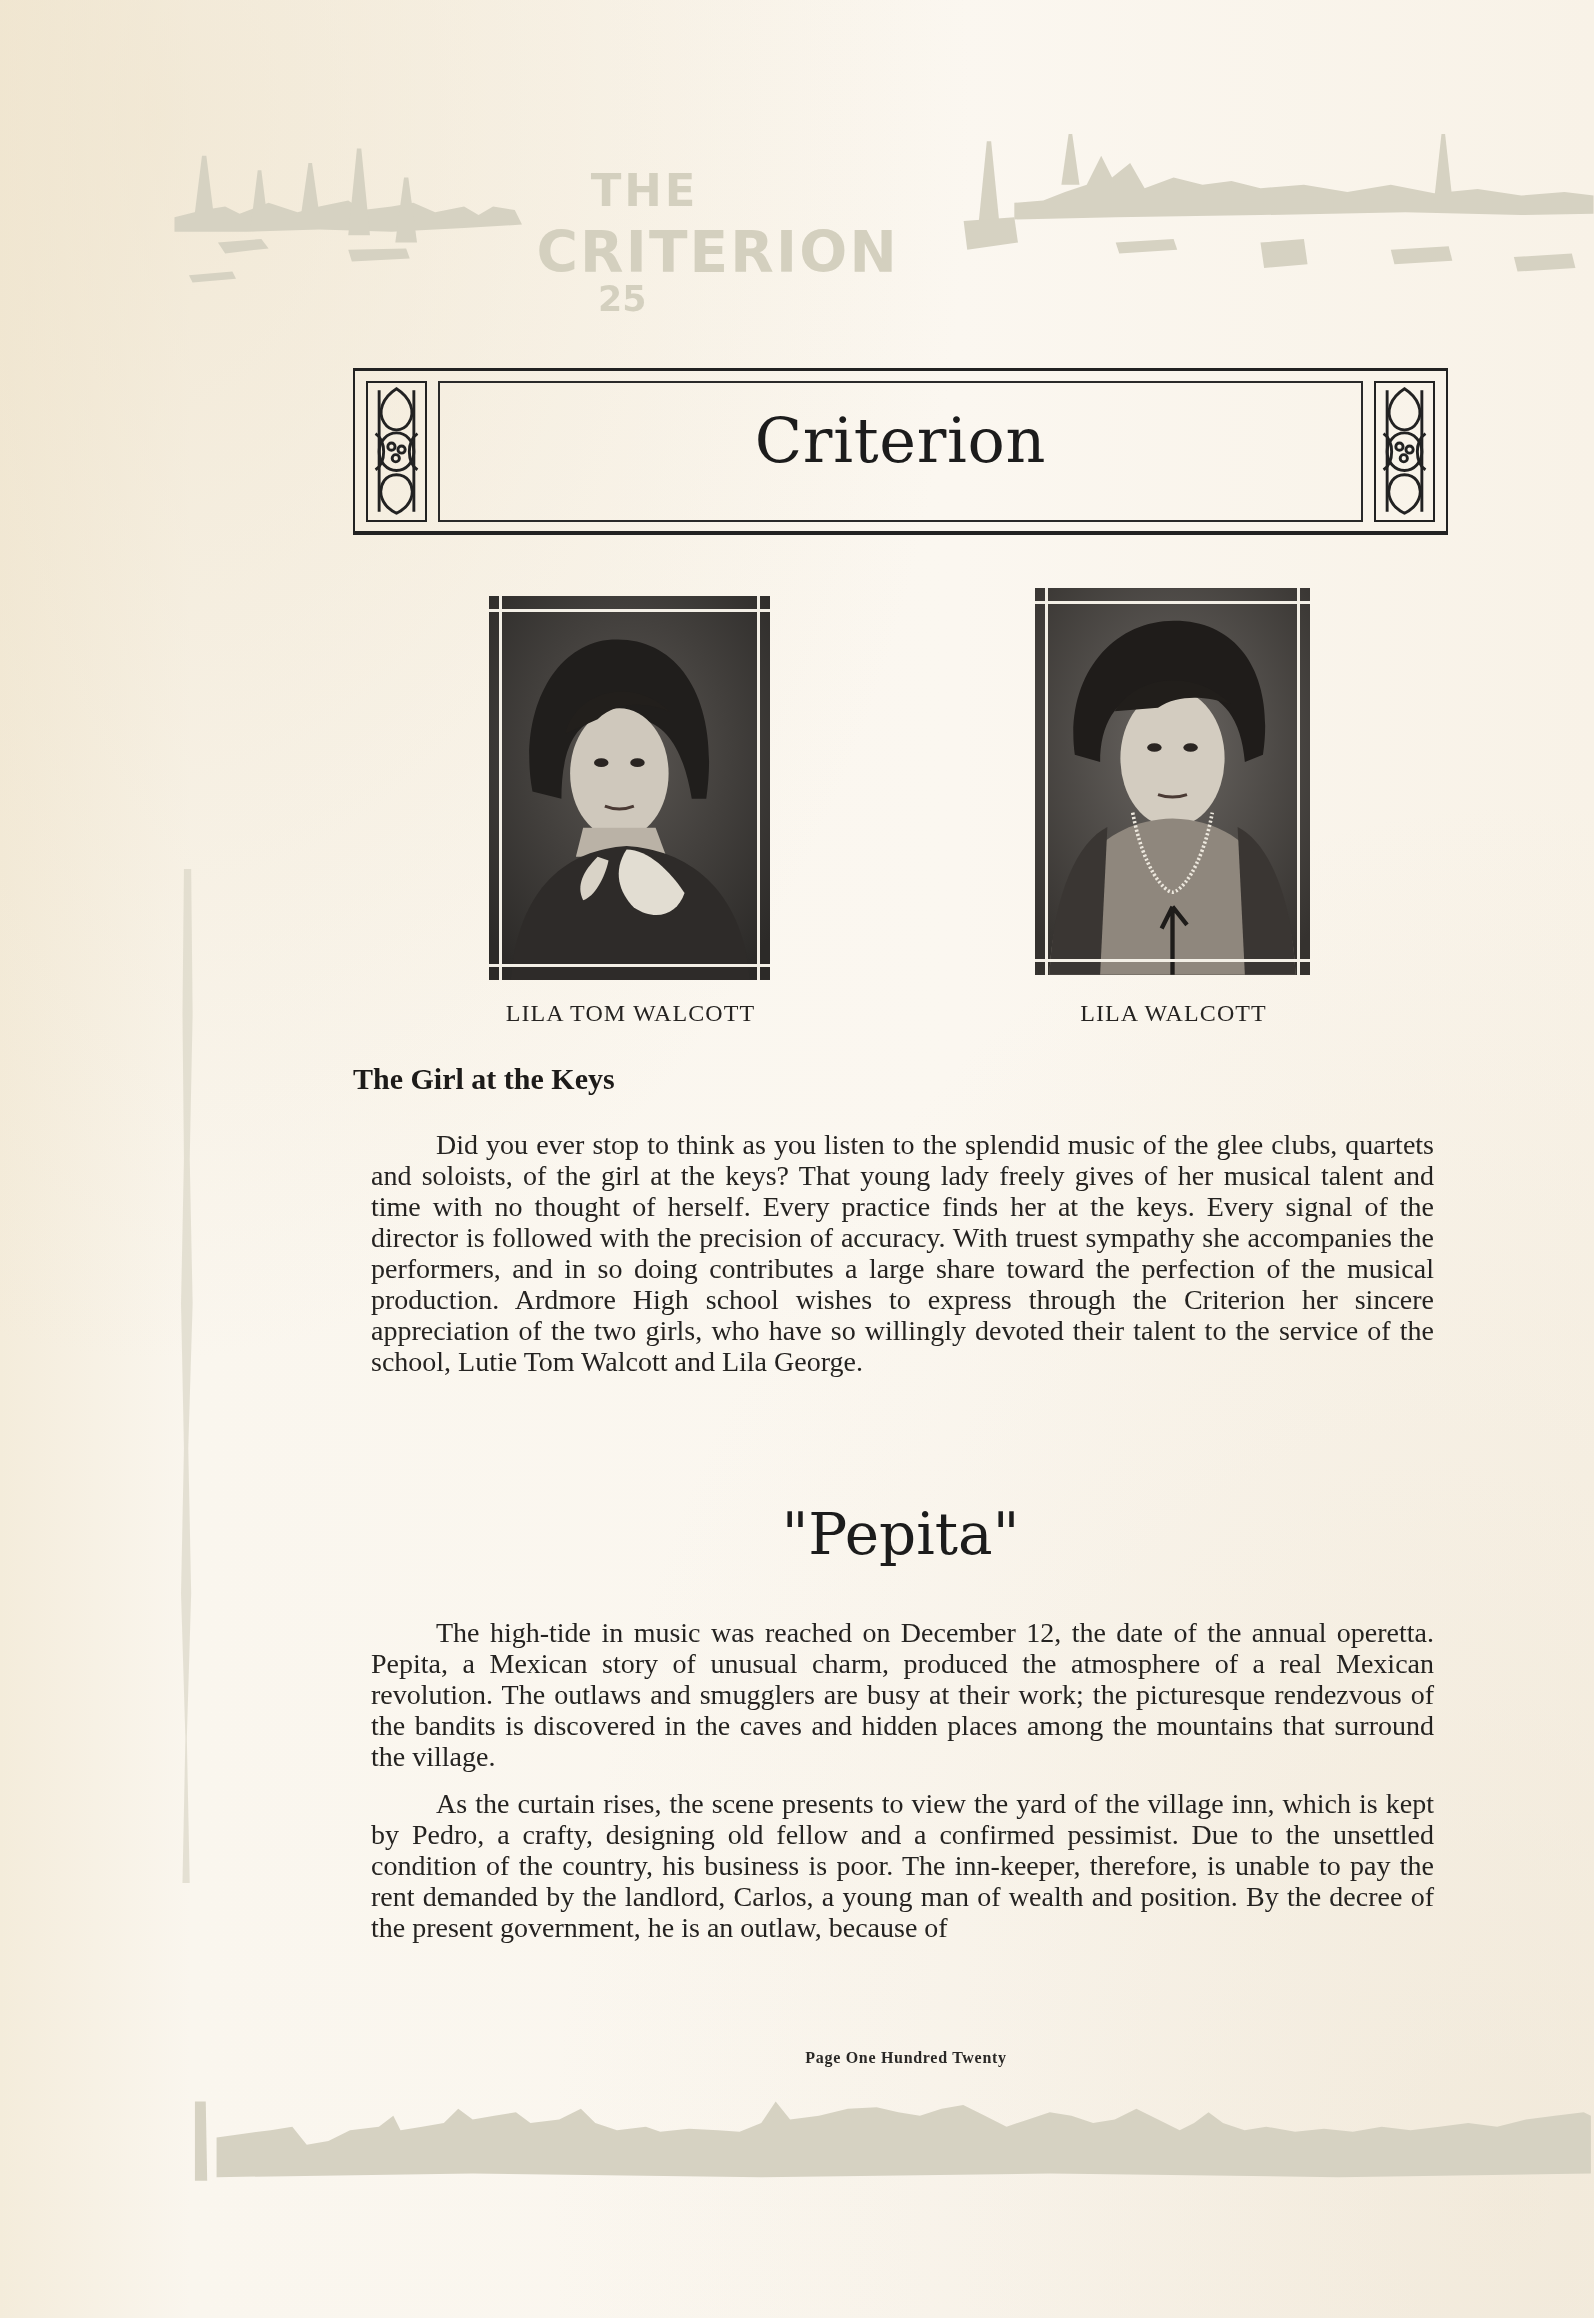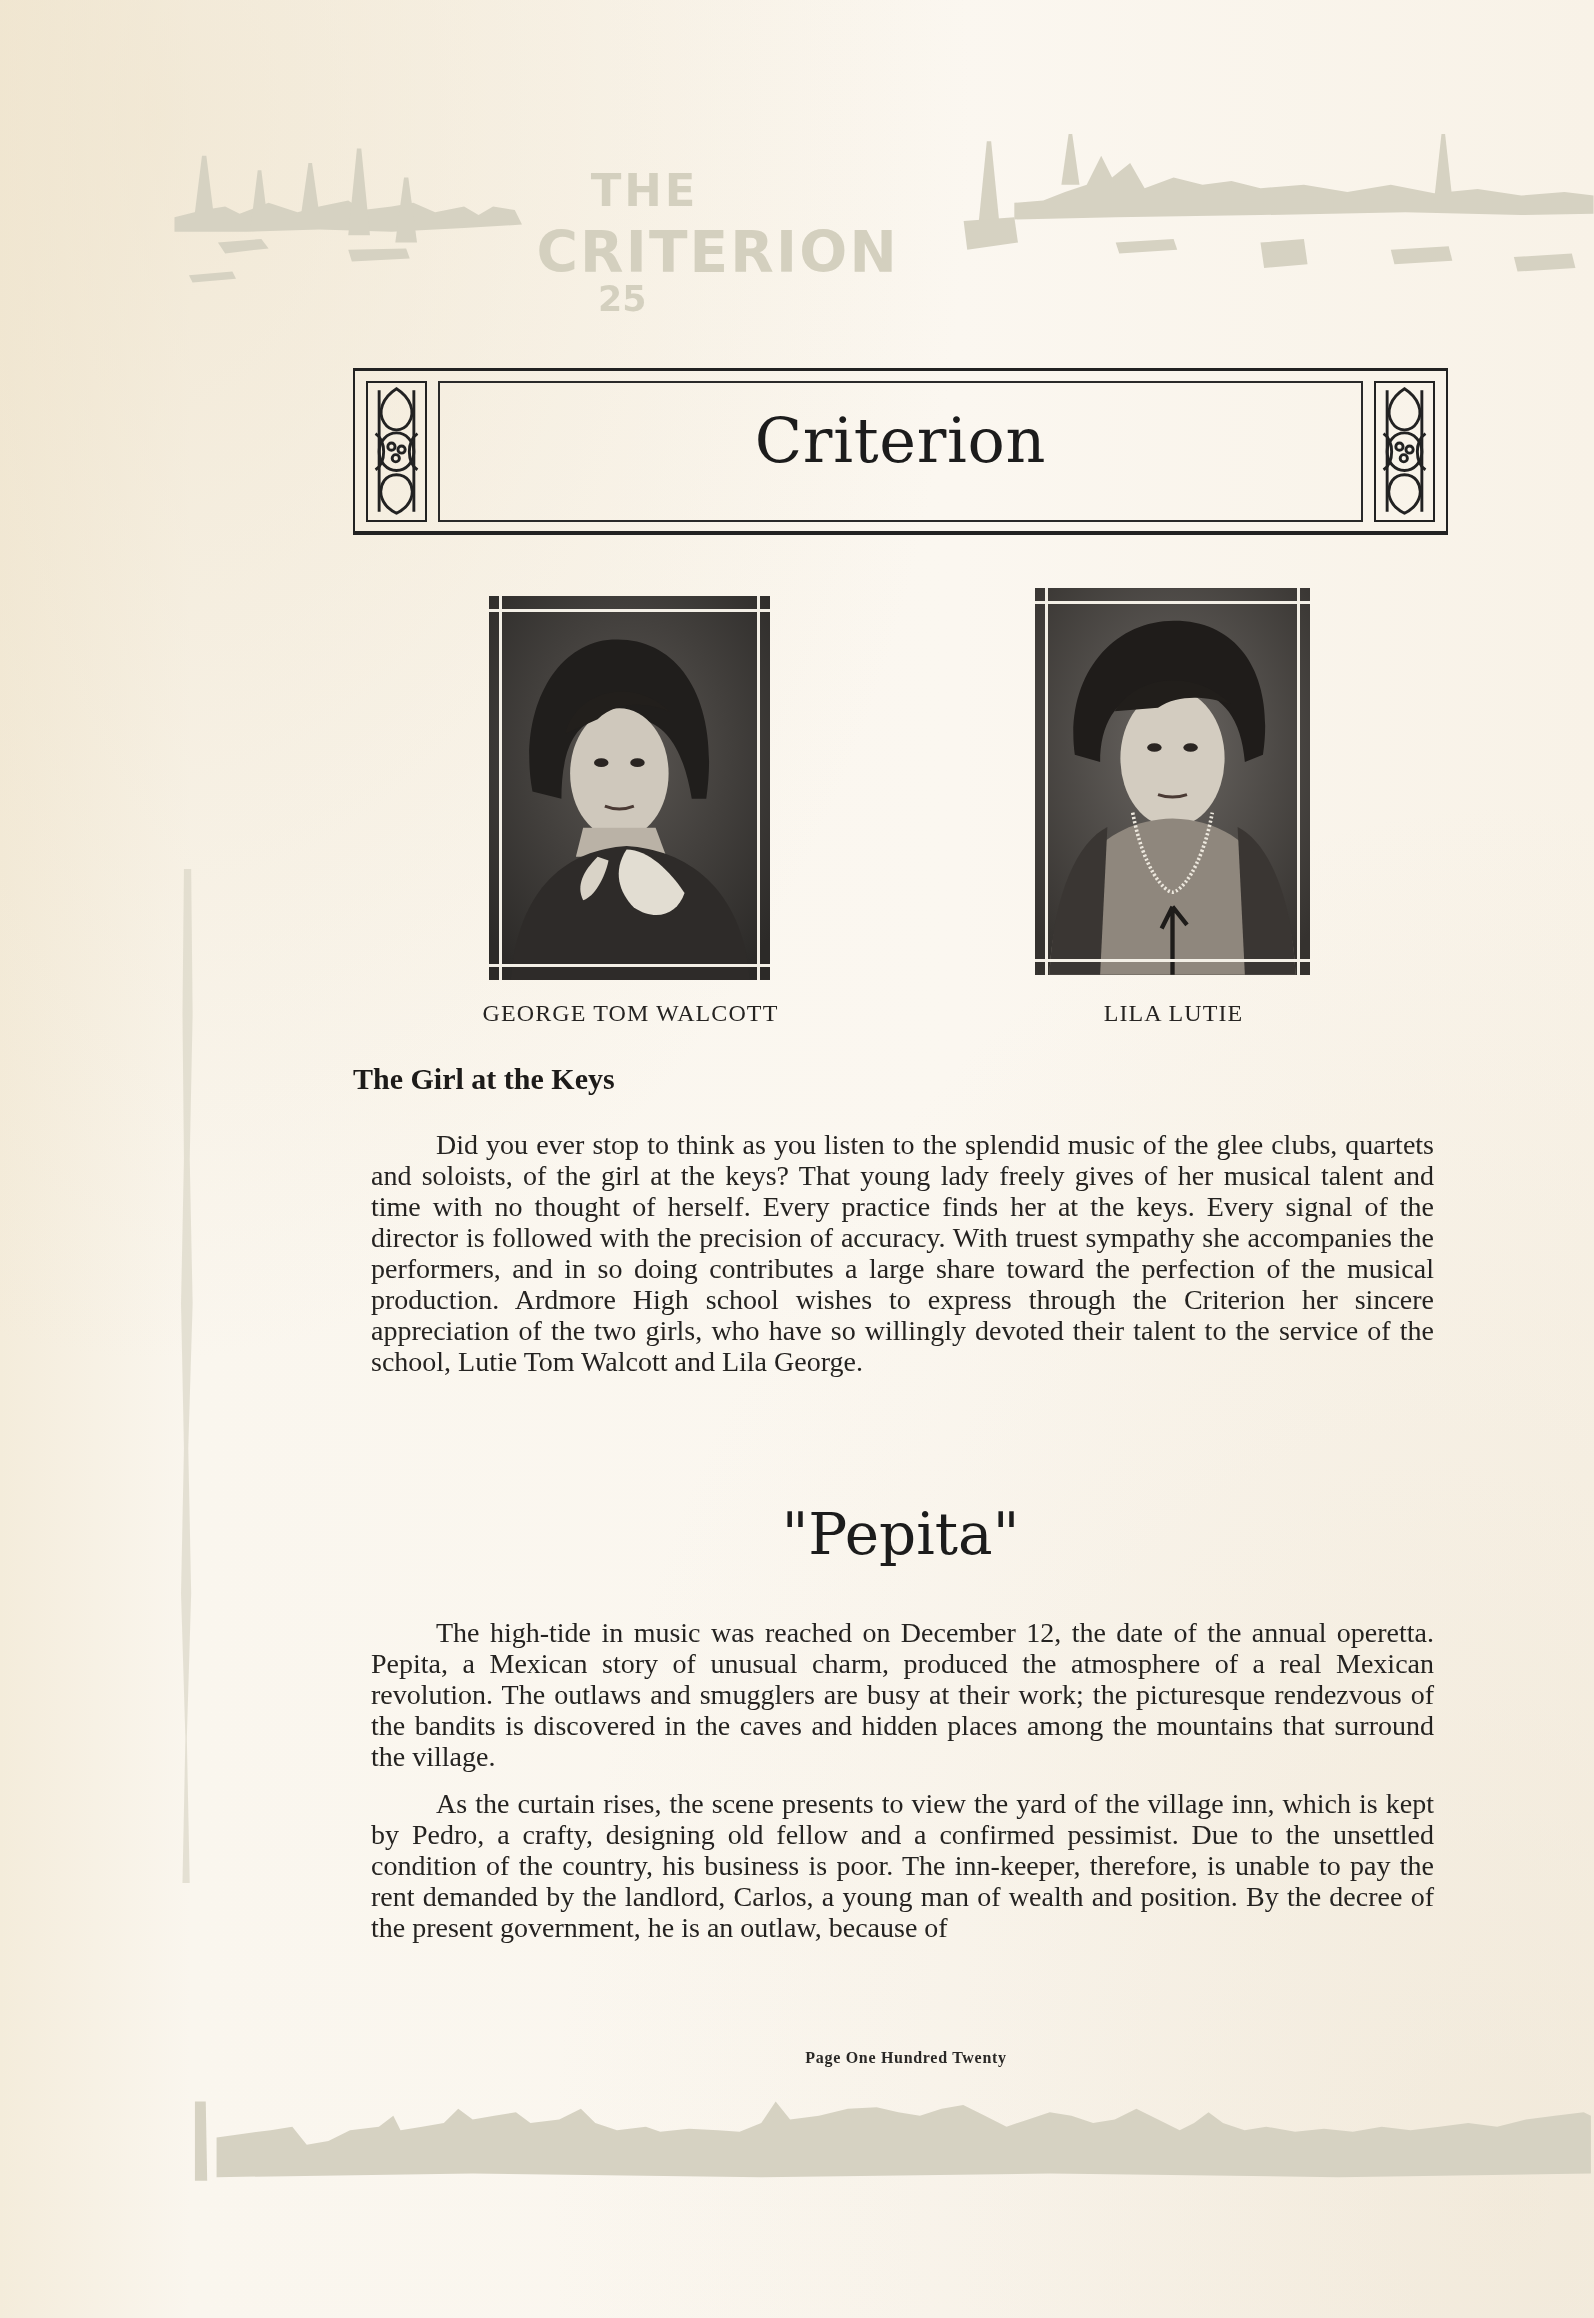--- a/index.html
+++ b/index.html
@@ -187,22 +187,22 @@
     <path d="M360 534 C355 420 320 350 280 330 L290 534 Z" fill="#3a3633"></path>
     <path d="M135 310 C150 390 180 420 190 420 C200 420 230 390 245 310" stroke="#ece7dd" stroke-width="5" fill="none" stroke-dasharray="3 3"></path>
     <path d="M190 440 L175 470 M190 440 L210 465 M190 440 L190 534" stroke="#1e1c1a" stroke-width="6" fill="none"></path>
   </svg>
   <div class="frame-line-h" style="top:13px;"></div>
   <div class="frame-line-h" style="bottom:13px;"></div>
   <div class="frame-line-v" style="left:10px;"></div>
   <div class="frame-line-v" style="right:10px;"></div>
 </div>
 
-<div class="abs caption caption-1">GEORGE TOM WALCOTT</div>
-<div class="abs caption caption-2">LILA LUTIE</div>
+<div class="abs caption caption-1">LILA TOM WALCOTT</div>
+<div class="abs caption caption-2">LILA WALCOTT</div>
 
 <div class="abs section-heading" style="top:1062px;">The Girl at the Keys</div>
 <div class="abs body-text" style="top:1117px;">
   <p>Did you ever stop to think as you listen to the splendid music of the glee clubs, quartets and soloists, of the girl at the keys? That young lady freely gives of her musical talent and time with no thought of herself. Every practice finds her at the keys. Every signal of the director is followed with the precision of accuracy. With truest sympathy she accompanies the performers, and in so doing contributes a large share toward the perfection of the musical production. Ardmore High school wishes to express through the Criterion her sincere appreciation of the two girls, who have so willingly devoted their talent to the service of the school, Lutie Tom Walcott and Lila George.</p>
 </div>
 
 <div class="abs pepita-heading">"Pepita"</div>
 <div class="abs body-text" style="top:1605px;">
   <p>The high-tide in music was reached on December 12, the date of the annual operetta. Pepita, a Mexican story of unusual charm, produced the atmosphere of a real Mexican revolution. The outlaws and smugglers are busy at their work; the picturesque rendezvous of the bandits is discovered in the caves and hidden places among the mountains that surround the village.</p>
   <p style="margin-top:16px;">As the curtain rises, the scene presents to view the yard of the village inn, which is kept by Pedro, a crafty, designing old fellow and a confirmed pessimist. Due to the unsettled condition of the country, his business is poor. The inn-keeper, therefore, is unable to pay the rent demanded by the landlord, Carlos, a young man of wealth and position. By the decree of the present government, he is an outlaw, because of</p>

